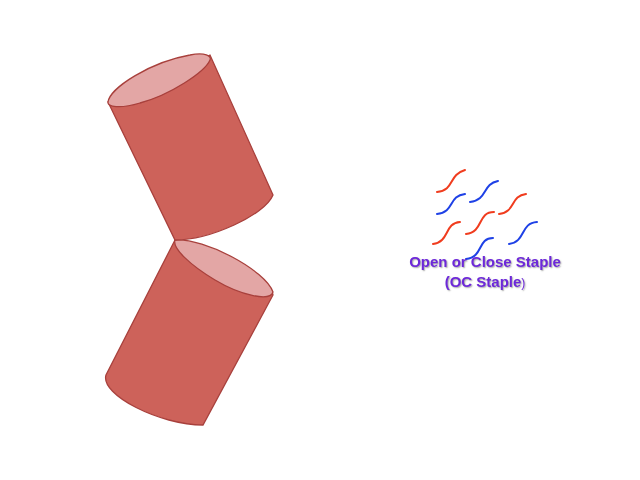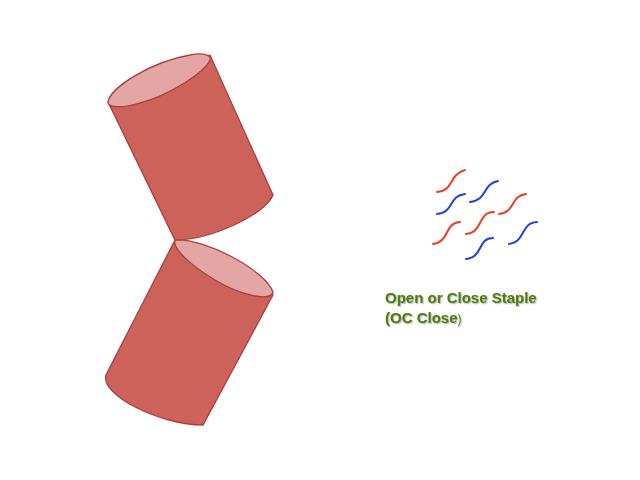--- a/index.html
+++ b/index.html
@@ -1,21 +1,21 @@
 <!DOCTYPE html>
 <html><head>
 <meta charset="utf-8">
 <style>
   html, body { margin: 0; padding: 0; background: #ffffff; }
   body { width: 640px; height: 480px; position: relative; overflow: hidden; font-family: "Liberation Sans", "DejaVu Sans", sans-serif; }
   #canvas { position: absolute; left: 0; top: 0; }
   .caption {
-    position: absolute; left: 385px; top: 288px; width: 200px;
-    text-align: left; font-weight: bold; font-size: 15px; line-height: 20px;
-    color: #4d7c0f; text-shadow: 1px 1px 1.5px rgba(0,0,0,0.35);
+    position: absolute; left: 385px; top: 252px; width: 200px;
+    text-align: center; font-weight: bold; font-size: 15px; line-height: 20px;
+    color: #6d28d9; text-shadow: 1px 1px 1.5px rgba(0,0,0,0.35);
   }
   .caption .paren { font-weight: normal; font-size: 12px; }
 </style>
 </head>
 <body>
 
 <svg id="canvas" width="640" height="480" viewBox="0 0 640 480">
 
   <g>
     <path d="M175,240 L106,375 C100,395 160,425 203,425 L273,295 C270,280 220,250 175,240 Z" fill="#cd625a" stroke="#a8403c" stroke-width="1.3"></path>
@@ -34,14 +34,14 @@
     <path d="M499,214 C516,212 510,196 526,194" stroke="#f03c1e"></path>
     <path d="M433,244 C450,242 444,223 460,222" stroke="#f03c1e"></path>
     <path d="M466,234 C484,232 477,212 494,212" stroke="#f03c1e"></path>
     <path d="M509,244 C526,242 520,223 537,222" stroke="#1e41e6"></path>
     <path d="M466,259 C484,257 477,238 493,238" stroke="#1e41e6"></path>
   </g>
 </svg>
 
 <div class="caption">
   <div>Open or Close Staple</div>
-  <div><span>(OC Close</span><span class="paren">)</span></div>
+  <div><span>(OC Staple</span><span class="paren">)</span></div>
 </div>
 
 </body></html>

